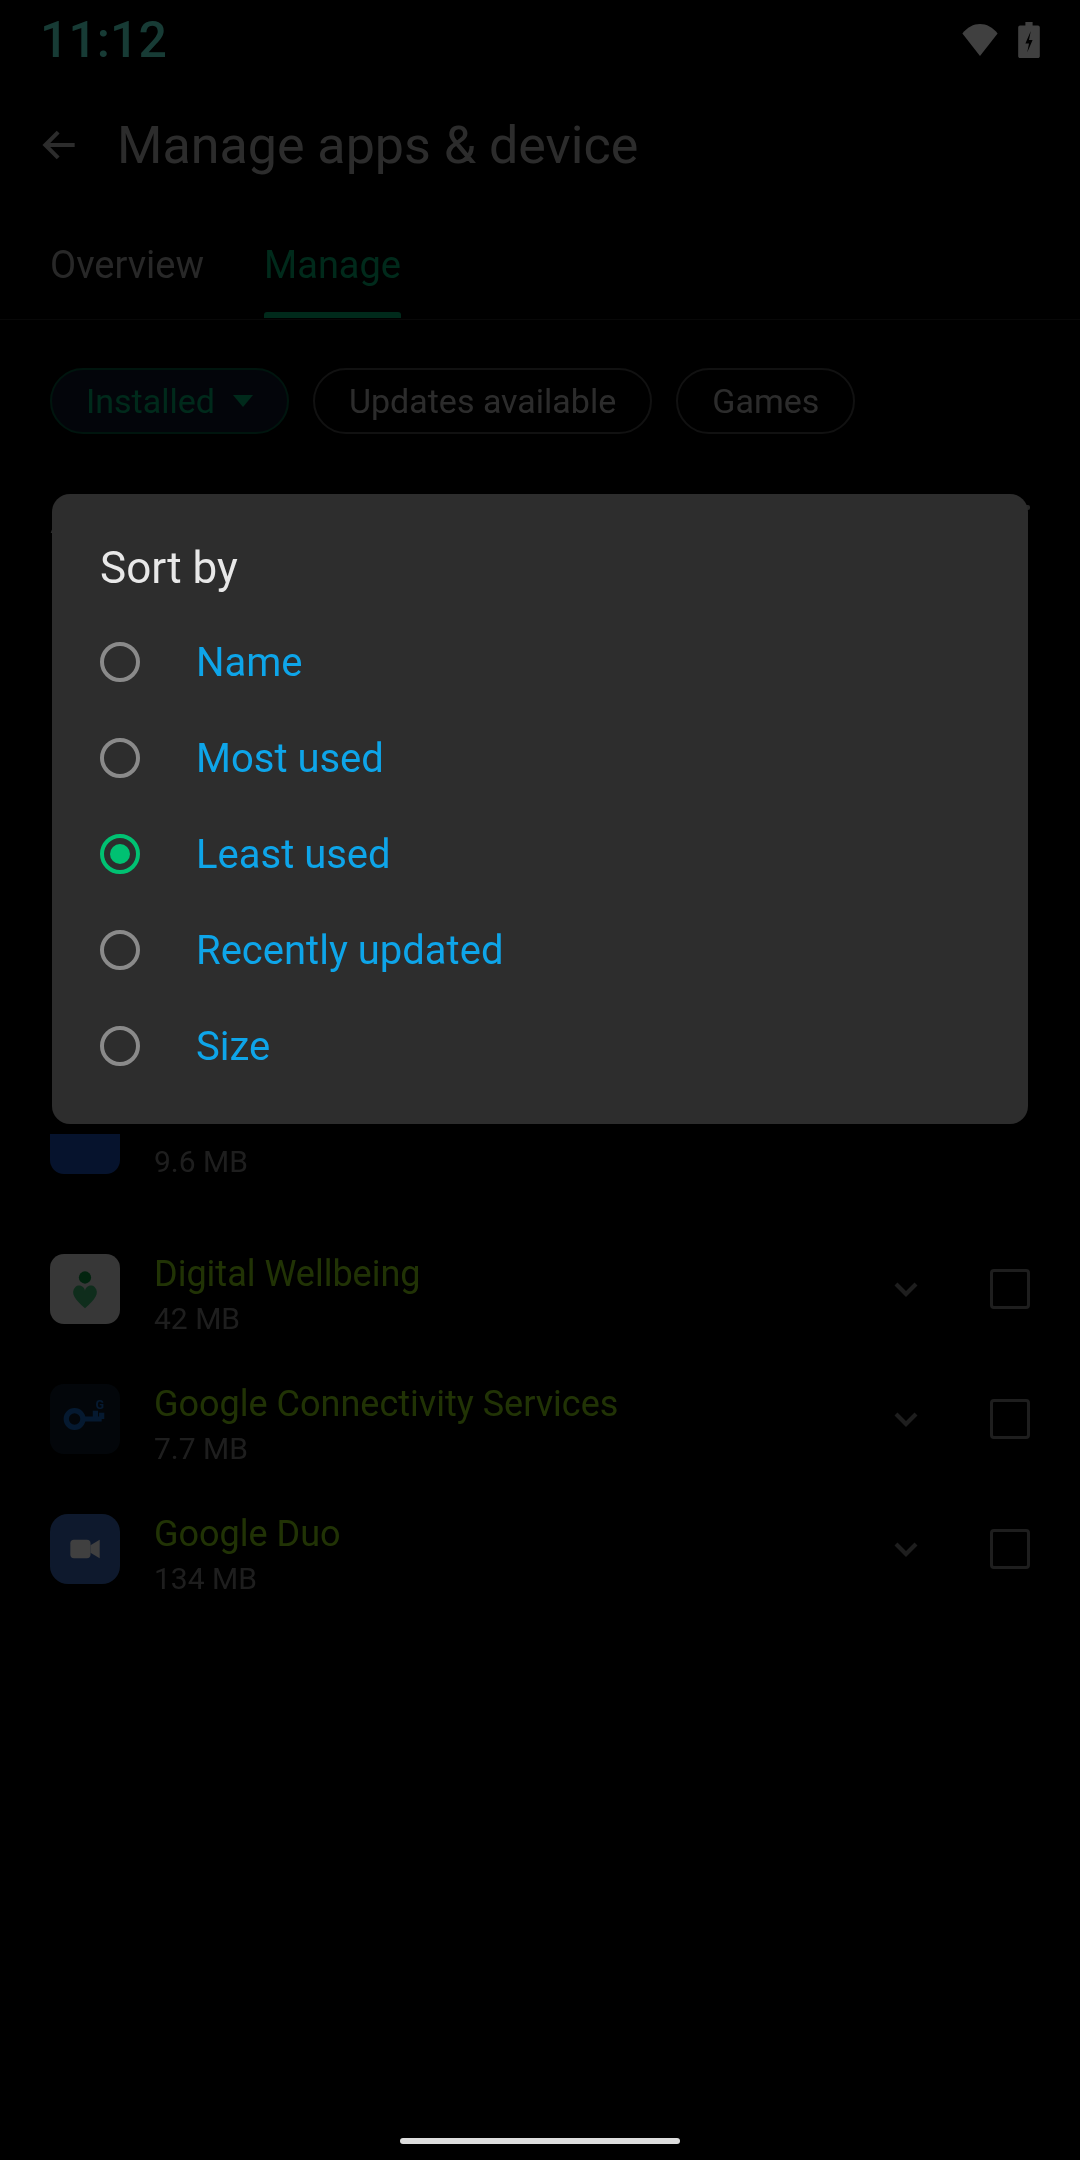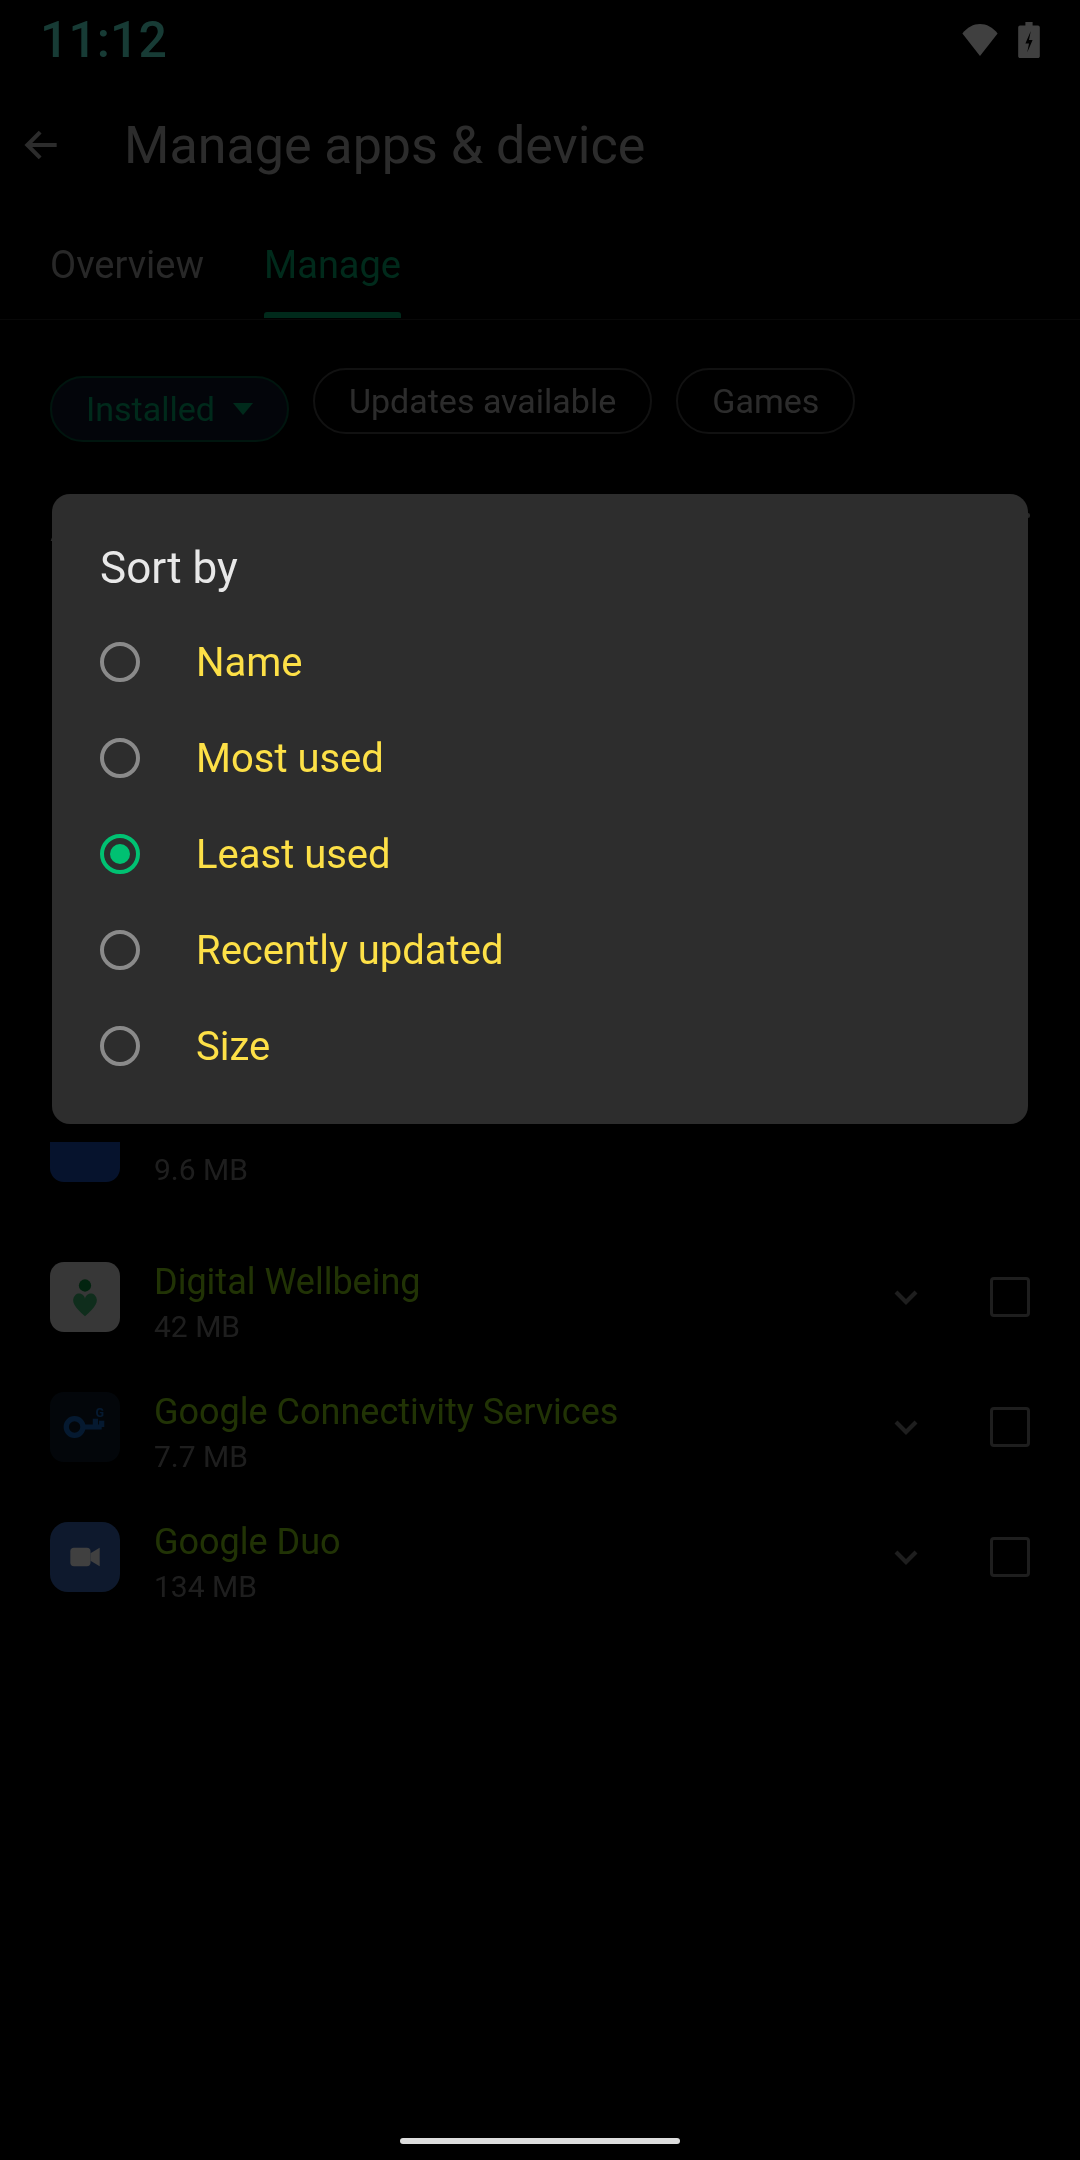--- a/index.html
+++ b/index.html
@@ -2,32 +2,32 @@
 <html><head>
 <meta charset="utf-8">
 <style>
   * { box-sizing: border-box; margin: 0; padding: 0; }
   html, body { width: 1080px; height: 2160px; background: #000; font-family: Roboto, 'Segoe UI', Arial, sans-serif; color: #e0e0e0; overflow: hidden; position: relative; }
   
   .status-bar { height: 80px; display: flex; justify-content: space-between; align-items: center; padding: 8px 40px; font-size: 50px; font-weight: 500; color: #5eead4; }
   .status-right { display: flex; align-items: center; gap: 18px; }
   .status-right svg { display: block; }
 
-  .header { height: 130px; display: flex; align-items: center; padding: 0 20px; gap: 60px; }
+  .header { height: 130px; display: flex; align-items: center; padding: 0 38px; gap: 35px; }
   .back-arrow svg { display: block; }
   .header-title { font-size: 52px; color: #b0b0b0; font-weight: 400; }
 
   .tabs { height: 110px; display: flex; align-items: center; gap: 48px; padding: 0 50px; border-bottom: 1px solid #222; }
   .tab { font-size: 38px; color: #9e9e9e; padding: 30px 0; position: relative; }
   .tab.active { color: #00a86b; margin-left: 12px; }
   .tab.active::after { content: ''; position: absolute; bottom: -1px; left: 0; right: 0; height: 6px; background: #00a86b; border-radius: 3px 3px 0 0; }
 
   .chips { display: flex; gap: 24px; padding: 48px 50px; }
   .chip { height: 66px; border-radius: 33px; display: flex; align-items: center; padding: 0 34px; font-size: 34px; border: 2px solid #444; color: #b0b0b0; gap: 18px; }
-  .chip.active { background: #0f172a; border-color: #00533a; color: #00a86b; margin-top: 8px; }
+  .chip.active { background: #0f172a; border-color: #00533a; color: #00a86b; }
   .chip-caret { width: 0; height: 0; border-left: 10px solid transparent; border-right: 10px solid transparent; border-top: 12px solid #00a86b; }
 
   .apps-header { display: flex; justify-content: space-between; align-items: center; padding: 0 50px; margin-top: 8px; }
   .apps-count { font-size: 46px; color: #b0b0b0; }
   .sort-control { display: flex; align-items: center; gap: 20px; font-size: 36px; color: #9e9e9e; }
   .sort-lines { display: flex; flex-direction: column; gap: 5px; align-items: flex-start; }
   .sort-lines span { display: block; height: 5px; background: #9e9e9e; border-radius: 2px; }
   .sort-lines span:nth-child(1){ width: 38px; }
   .sort-lines span:nth-child(2){ width: 28px; }
   .sort-lines span:nth-child(3){ width: 16px; }
@@ -47,21 +47,21 @@
   .icon-duo { background: #3a66b3; border-radius: 18px; display:flex; align-items:center; justify-content:center; }
 
   .scrim { position: absolute; inset: 0; background: rgba(0,0,0,0.75); }
 
   .dialog { position: absolute; left: 52px; right: 52px; top: 494px; background: #2d2d2d; border-radius: 18px; padding: 48px 4px 30px 0; }
   .dialog-title { font-size: 44px; color: #e8e8e8; font-weight: 400; padding: 0 48px 20px 48px; }
   .dialog-option { display: flex; align-items: center; gap: 56px; height: 96px; padding: 0 48px; }
   .radio { width: 40px; height: 40px; border-radius: 50%; border: 4px solid #8a8a8a; flex-shrink: 0; position: relative; }
   .radio.selected { border-color: #00c172; }
   .radio.selected::after { content: ''; position: absolute; top: 50%; left: 50%; width: 20px; height: 20px; background: #00c172; border-radius: 50%; transform: translate(-50%,-50%); }
-  .option-label { font-size: 40px; color: #fde047; }
+  .option-label { font-size: 40px; color: #0ea5e9; }
 
   .nav-indicator { position: absolute; bottom: 16px; left: 50%; transform: translateX(-50%); width: 280px; height: 6px; background: #ddd; border-radius: 3px; }
 </style>
 </head>
 <body>
 
 <div class="status-bar">
   <span>11:12</span>
   <div class="status-right">
     <svg width="40" height="32" viewBox="0 0 24 20">

